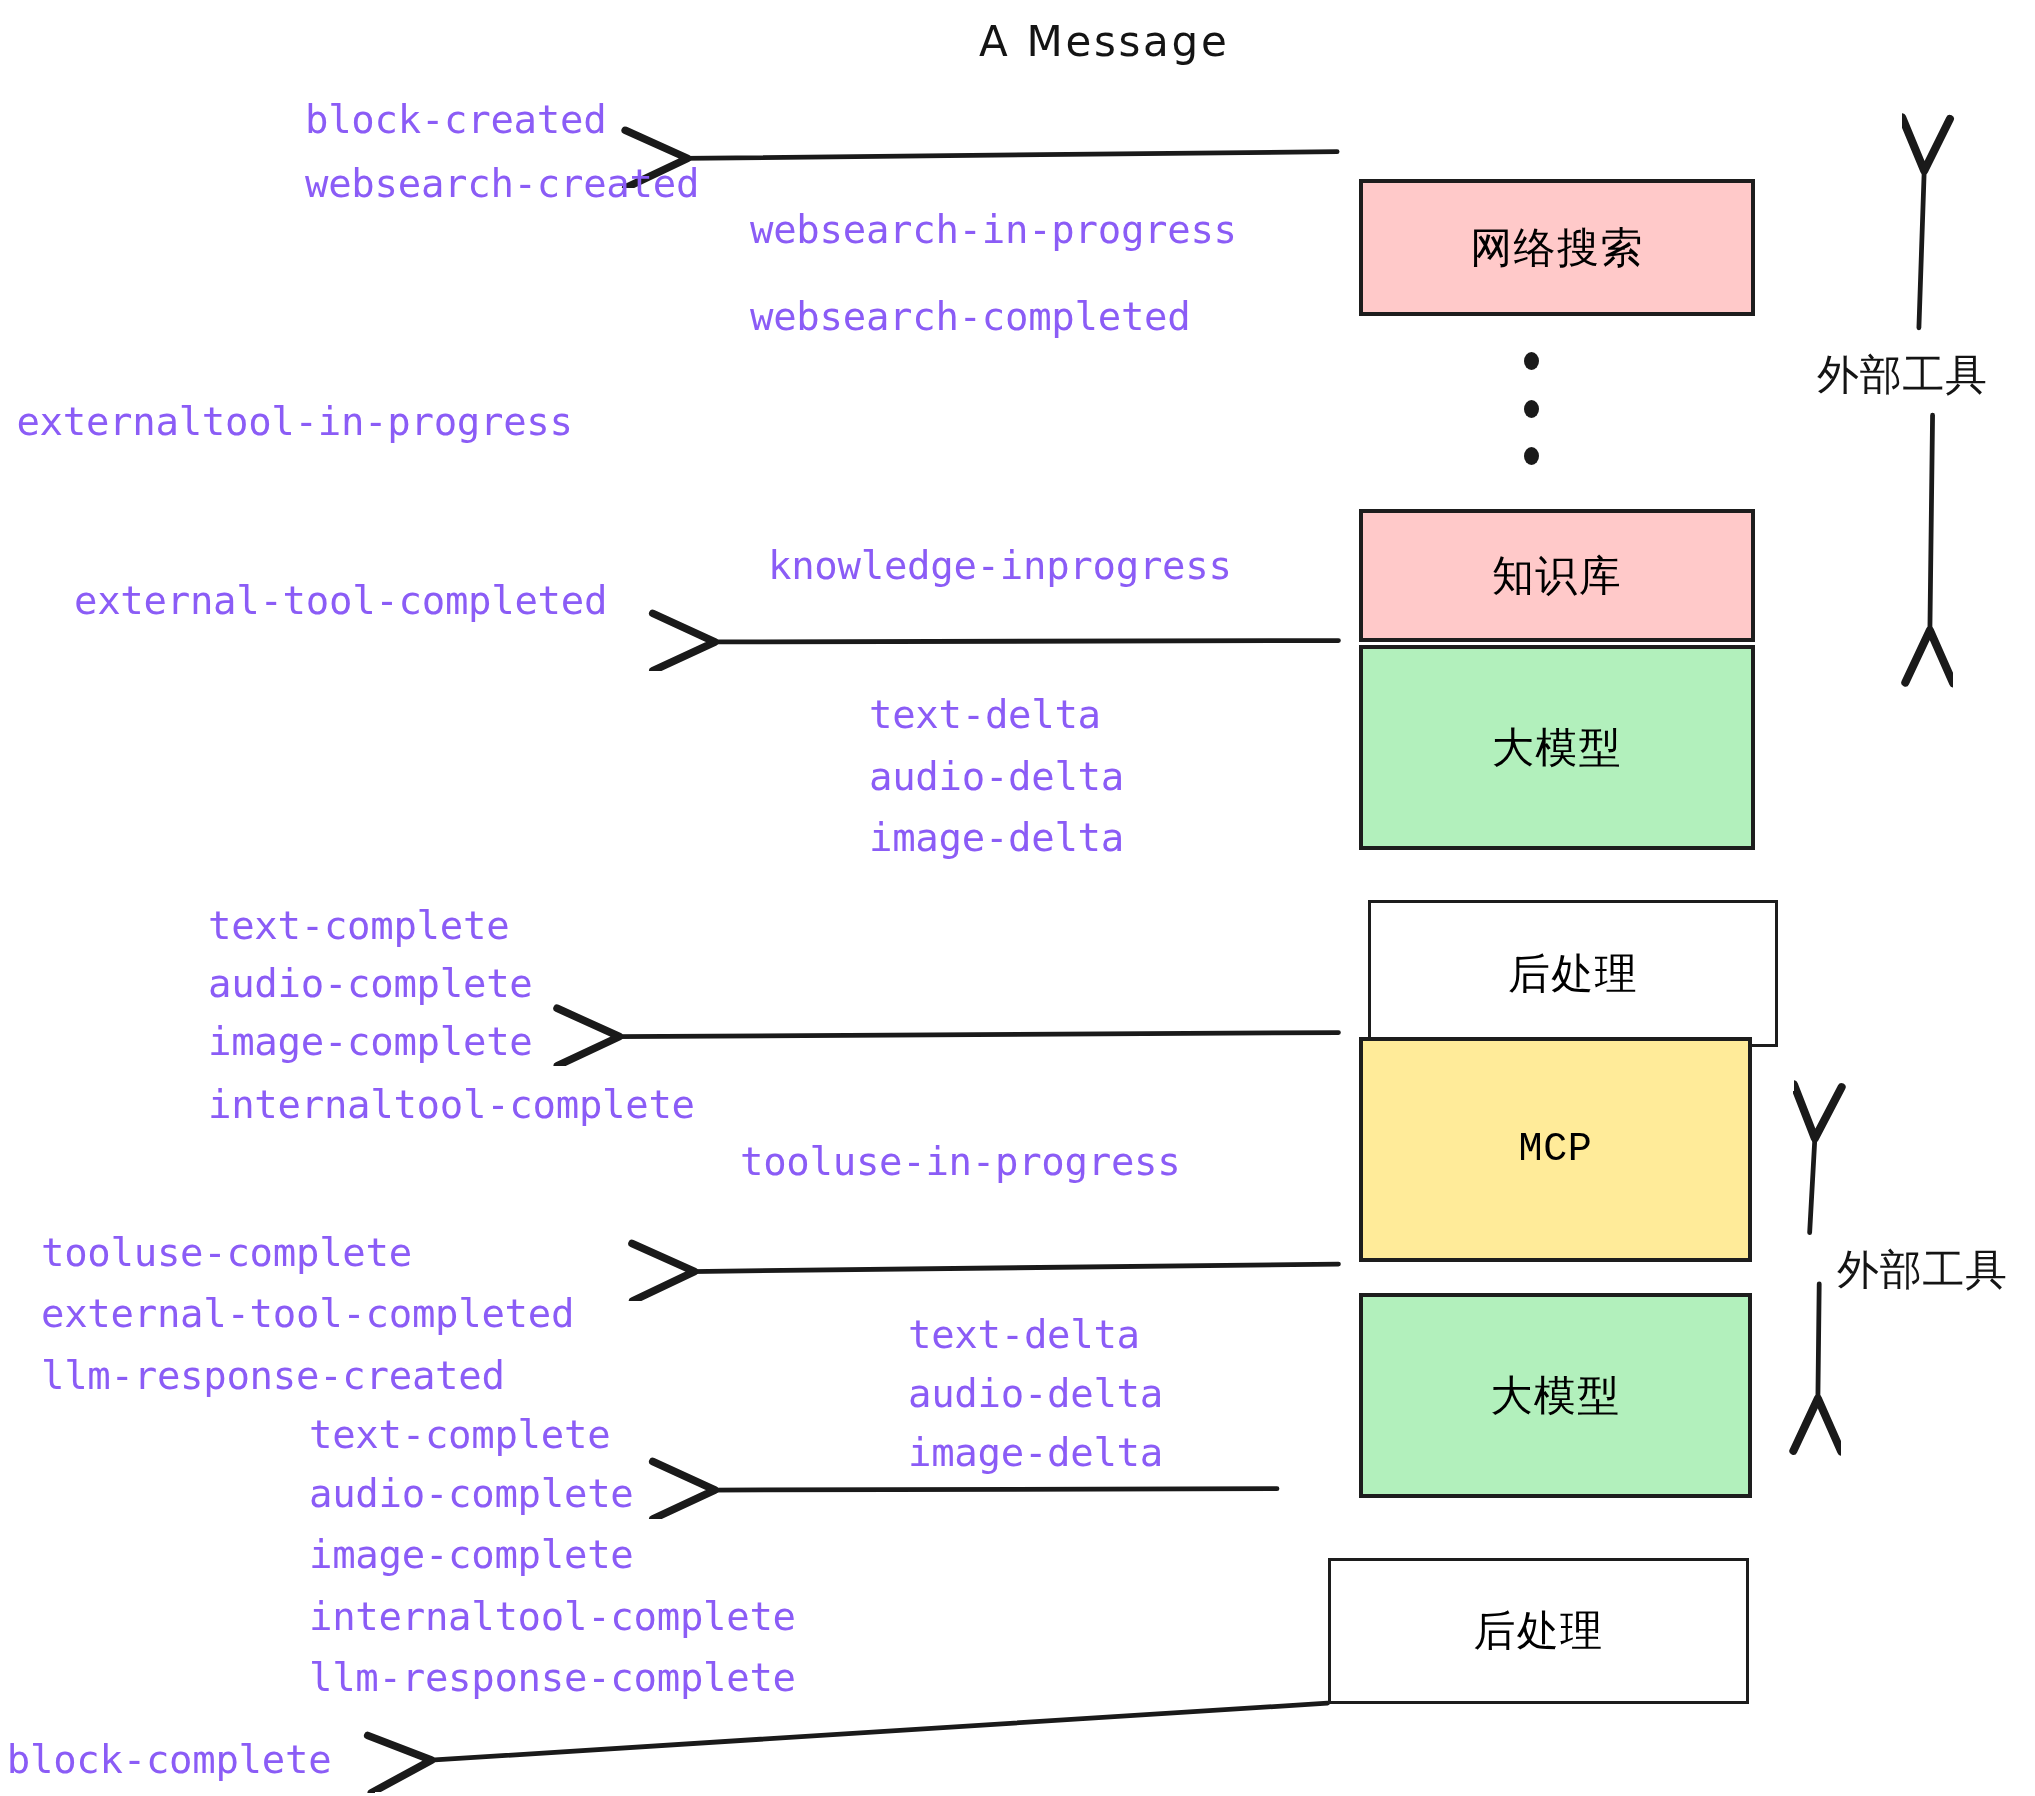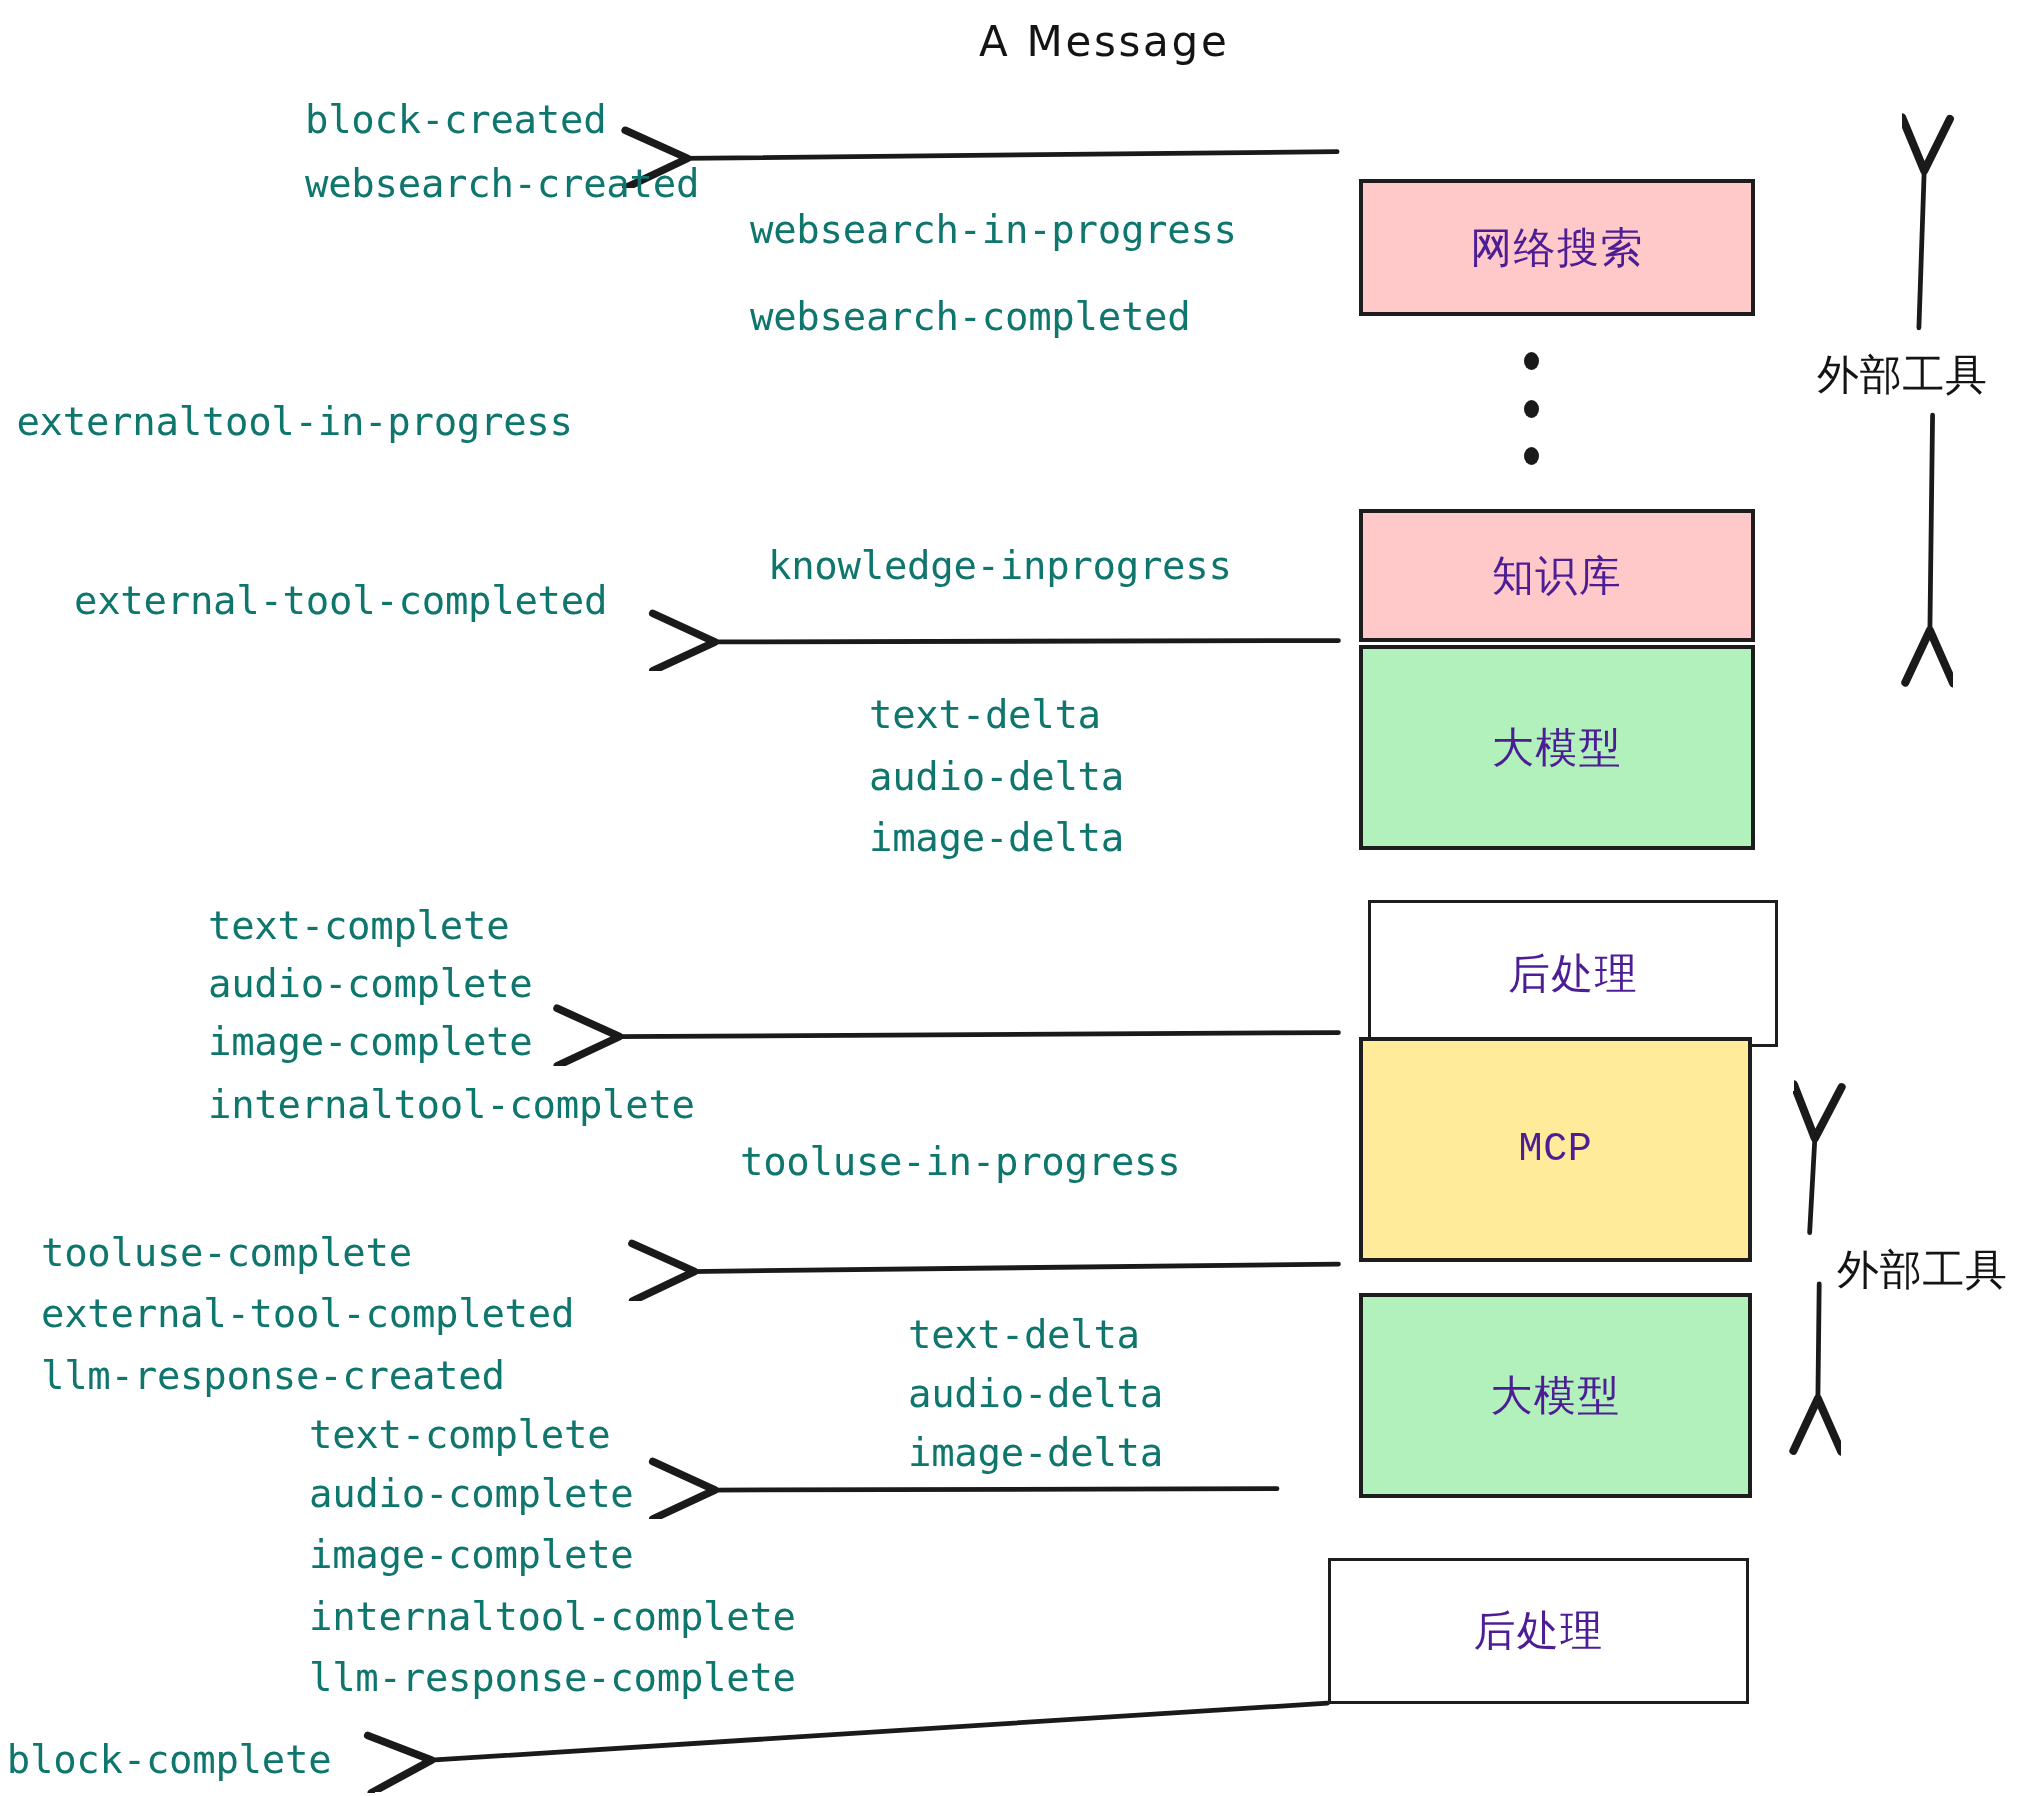--- a/index.html
+++ b/index.html
@@ -34,34 +34,34 @@
     border: 4.1px solid #1d1d1d;
     display: flex;
     align-items: center;
     justify-content: center;
     font-family: "DejaVu Sans", "Liberation Sans", sans-serif;
   }
   .node-label {
     font-size: 42px;
     letter-spacing: 1.4px;
     line-height: 1;
-    color: #4c1d95;
+    color: #000000;
   }
   .node-label.latin {
     font-family: Liberation Mono, monospace;
     font-size: 40px;
     letter-spacing: 0.7px;
   }
   .evt {
     position: absolute;
     font-family: "DejaVu Sans Mono", "Liberation Mono", monospace;
     font-size: 39px;
     line-height: 1;
     white-space: nowrap;
-    color: #0f766e;
+    color: #8b5cf6;
     letter-spacing: -0.3px;
   }
   .title {
     position: absolute;
     font-family: "DejaVu Sans", "Liberation Sans", sans-serif;
     font-size: 42px;
     letter-spacing: 2.7px;
     white-space: nowrap;
     color: #141414;
   }

